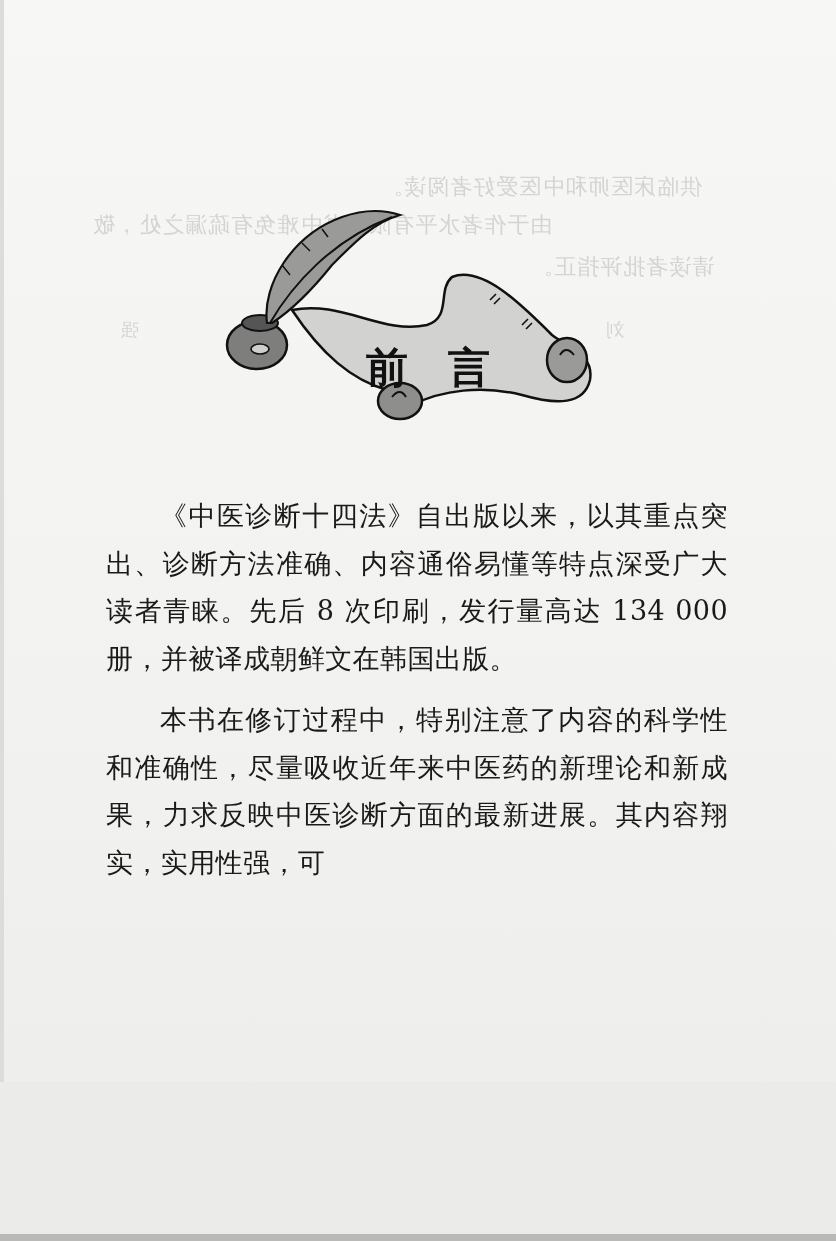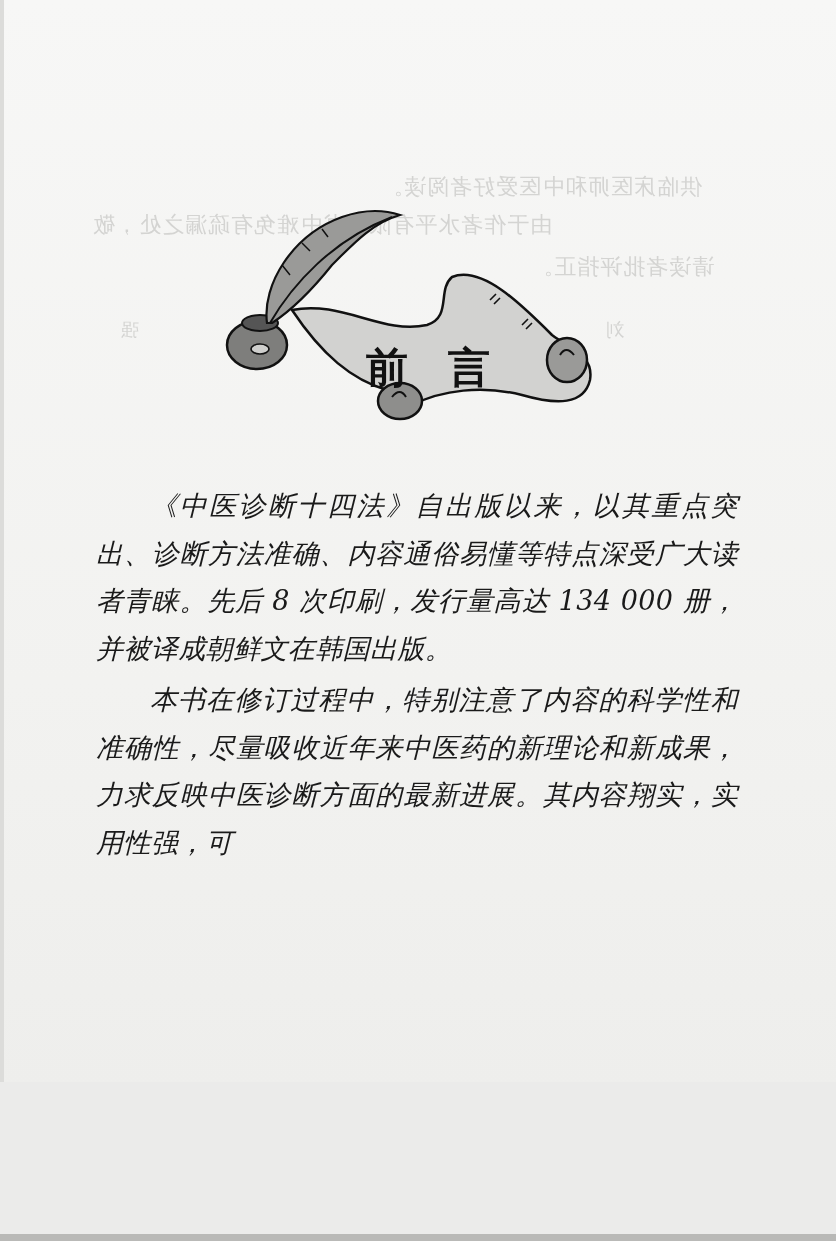--- a/index.html
+++ b/index.html
@@ -35,21 +35,21 @@
     position:absolute; font-family:"DejaVu Sans", sans-serif; font-weight:bold;
     font-size:42px; color:#111;
   }
   .title-char.c1 { left:366px; top:340px; }
   .title-char.c2 { left:448px; top:340px; }
 
   .body-text {
     position:absolute; left:92px; top:478px; width:650px;
     font-size:27px; line-height:47.5px; color:#1a1a1a; letter-spacing:0.4px;
   }
-  .body-text p { margin:4px; text-indent:2em; text-align:justify; text-align-last:left;font-style:italic; }
+  .body-text p { margin:14px; text-indent:2em; text-align:justify; text-align-last:left; }
 </style>
 </head>
 <body>
 
 <div class="page">
   <div class="left-edge"></div>
   <div class="scan-band"></div>
   <div class="bottom-edge"></div>
 
   <div class="bleed l1">供临床医师和中医爱好者阅读。</div>

